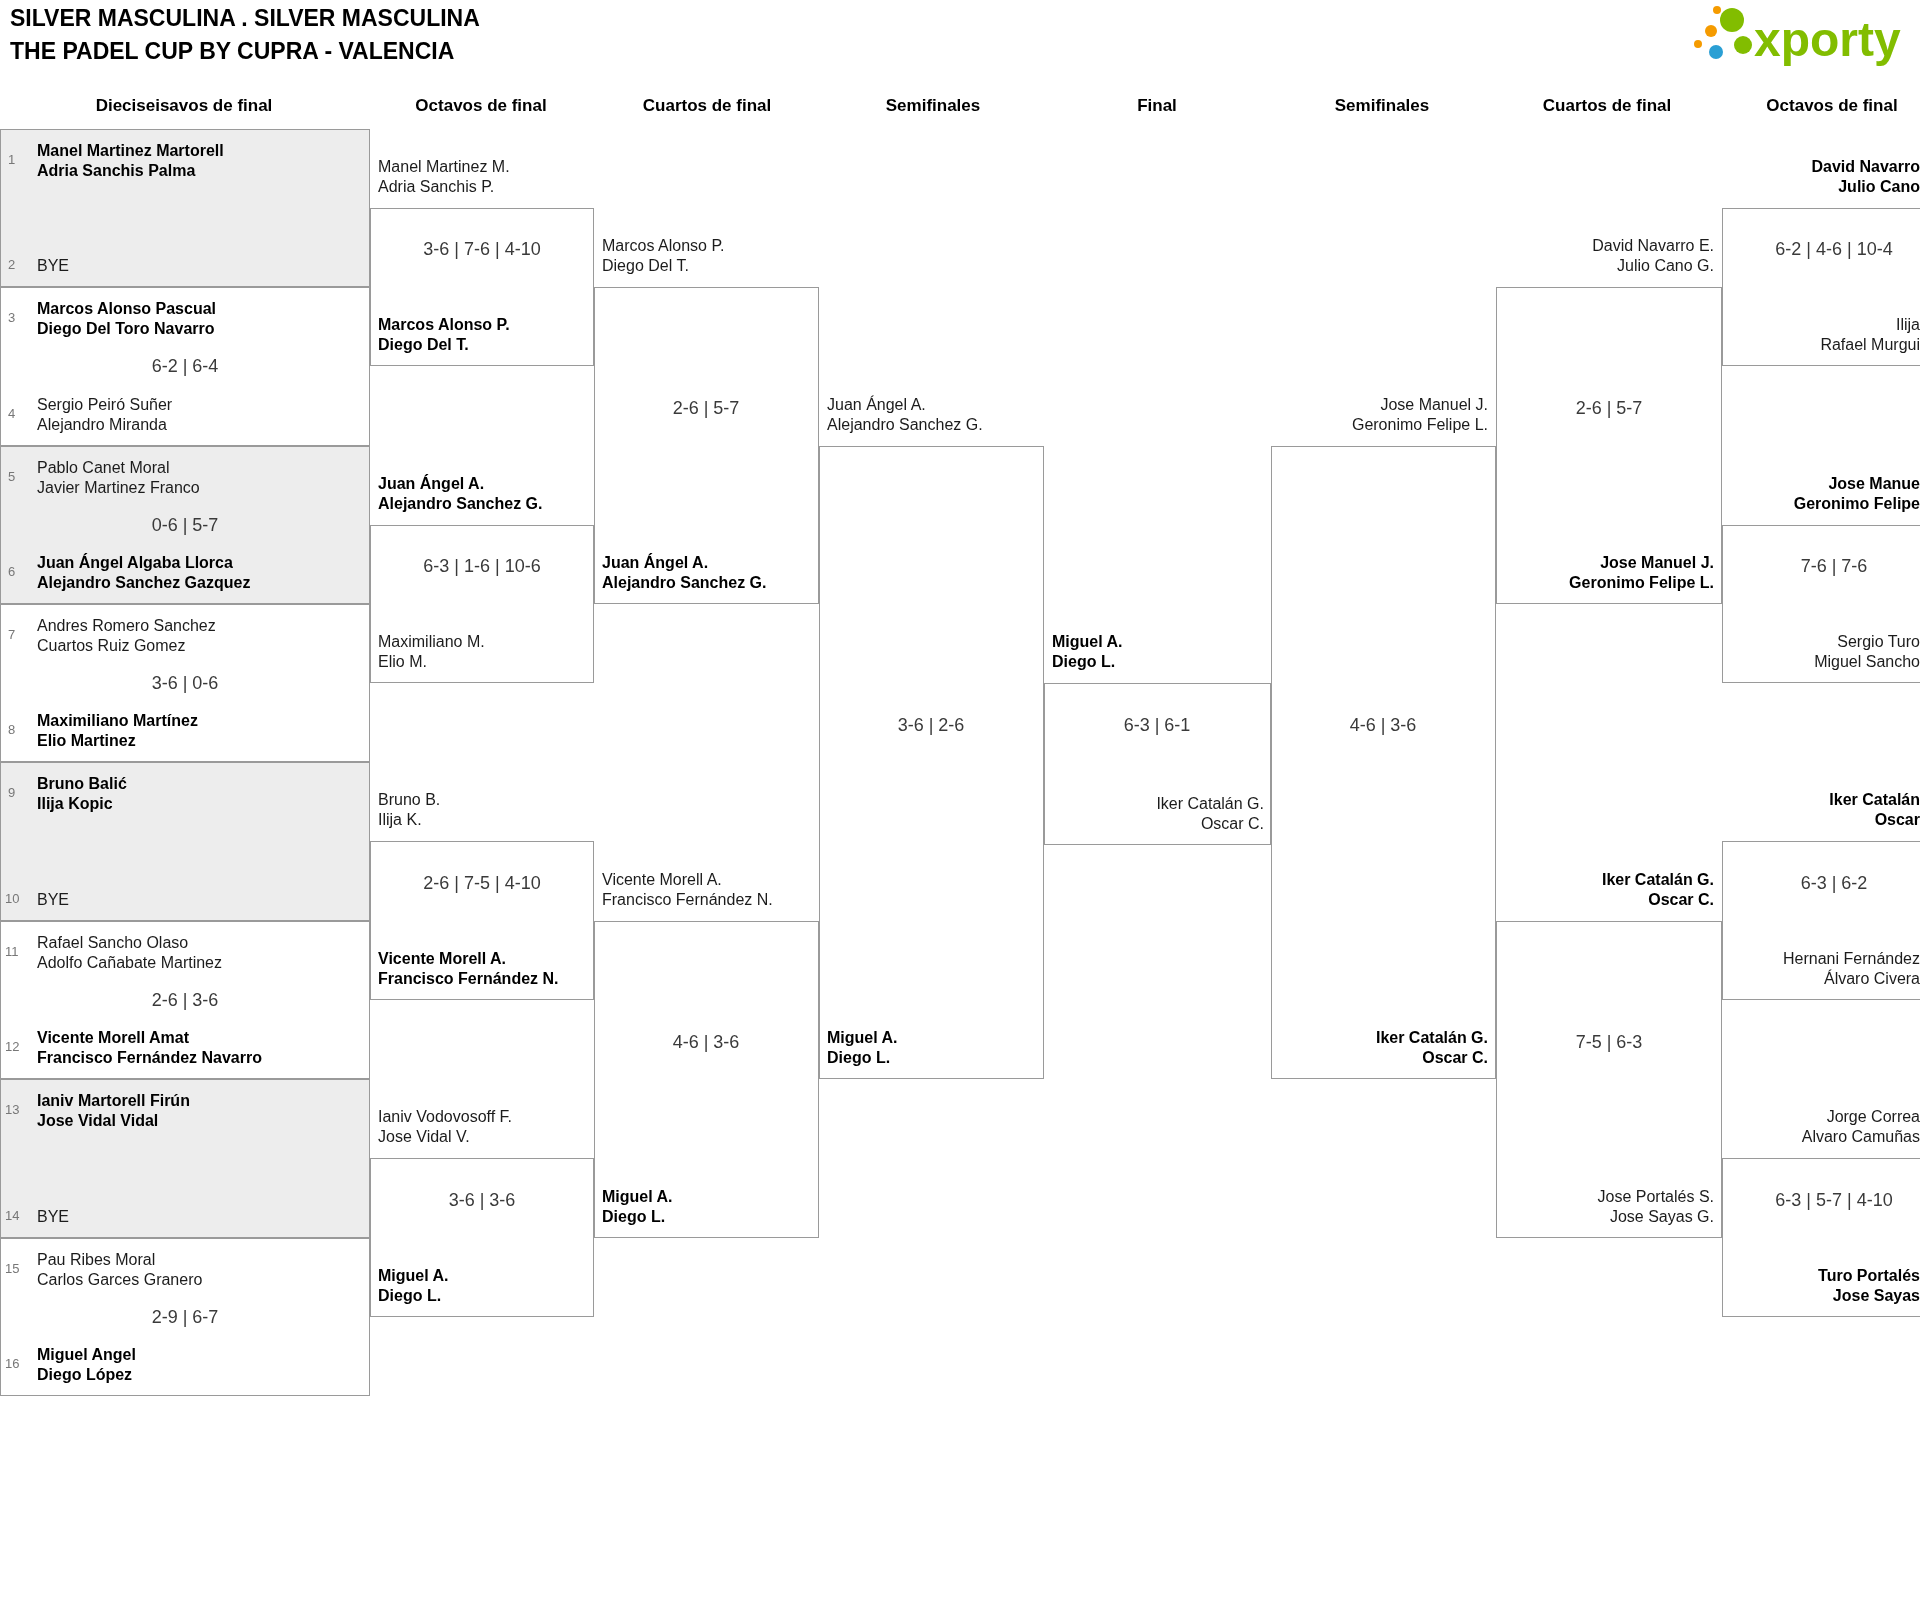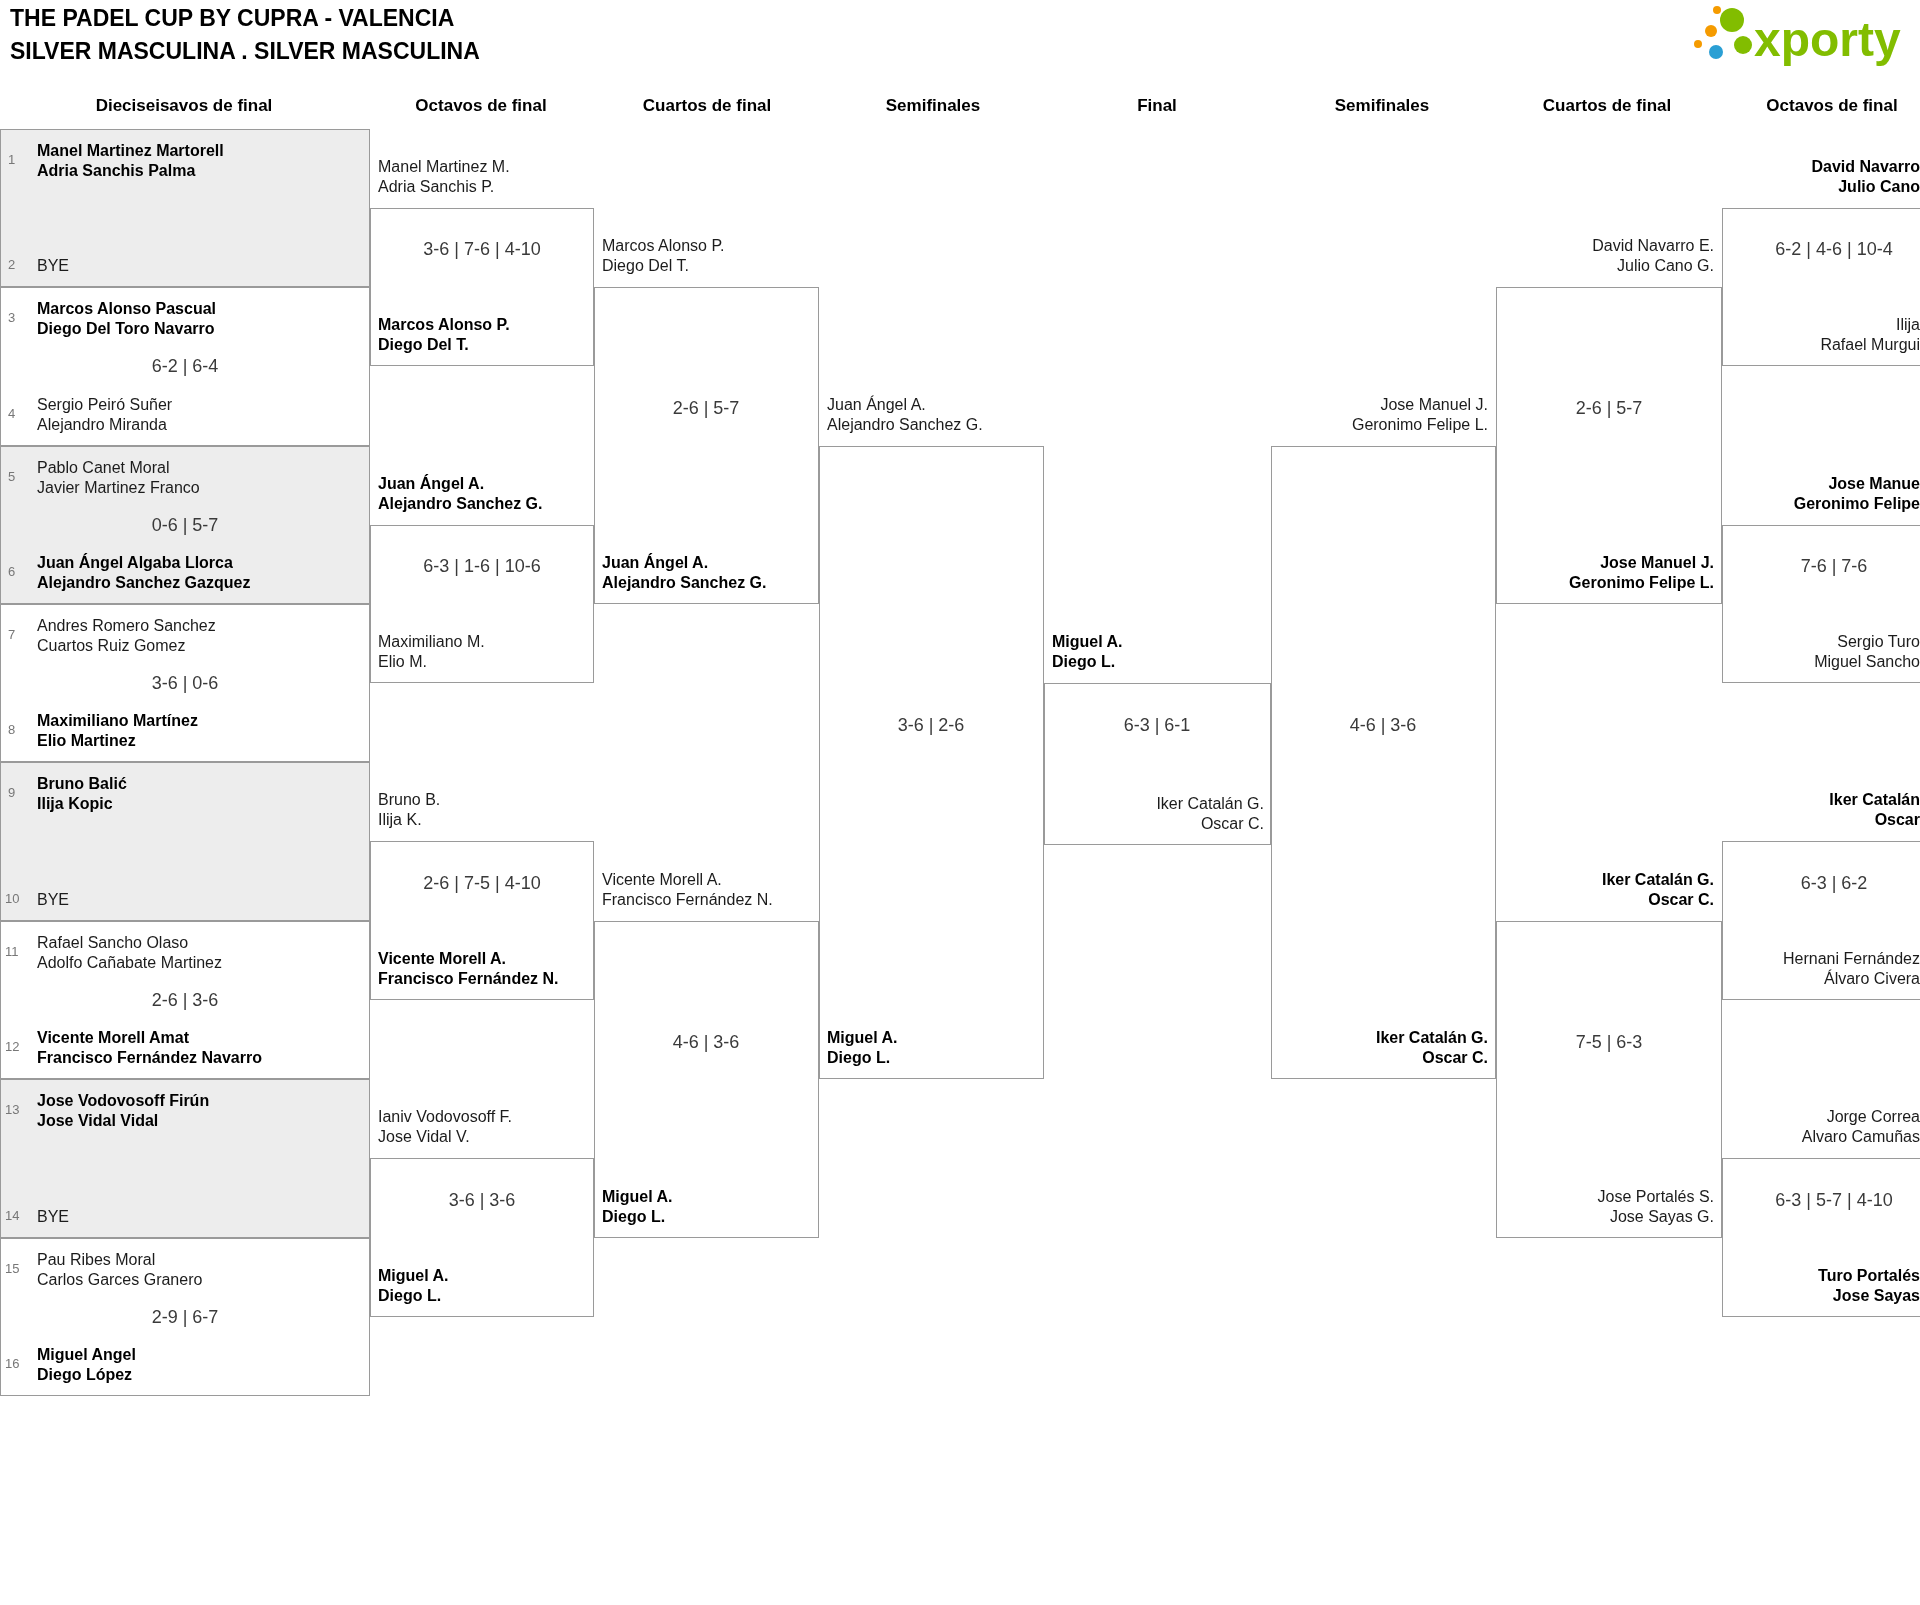--- a/index.html
+++ b/index.html
@@ -13,22 +13,22 @@
   .rt{text-align:right;}
   .sc{position:absolute;transform:translateX(-50%);font-size:18px;line-height:19px;color:#3a3a3a;white-space:nowrap;}
   .num{position:absolute;font-size:13px;line-height:16px;color:#777;}
   .title{position:absolute;left:10px;top:2px;font-size:23px;line-height:33px;font-weight:700;color:#000;}
   .logo{position:absolute;left:1686px;top:0;width:234px;height:72px;}
 </style>
 </head>
 <body>
 
 <div class="title">
+  <div>SILVER MASCULINA . SILVER MASCULINA</div>
   <div>THE PADEL CUP BY CUPRA - VALENCIA</div>
-  <div>SILVER MASCULINA . SILVER MASCULINA</div>
 </div>
 
 <svg class="logo" viewBox="0 0 234 72" xmlns="http://www.w3.org/2000/svg">
   <circle cx="46" cy="20" r="12" fill="#82bd00"></circle>
   <circle cx="57" cy="45" r="9" fill="#82bd00"></circle>
   <circle cx="25" cy="31" r="6" fill="#f59b00"></circle>
   <circle cx="30" cy="52" r="7" fill="#2a9fd4"></circle>
   <circle cx="31" cy="10" r="4" fill="#f59b00"></circle>
   <circle cx="12" cy="44" r="4" fill="#f59b00"></circle>
   <text x="68" y="56" font-size="48" font-weight="bold" font-family="Liberation Sans, sans-serif" fill="#82bd00">xporty</text>
@@ -139,21 +139,21 @@
   </div>
 <div class="sc" style="left:185px;top:991px">2-6 | 3-6</div>
 <div class="num" style="left:5px;top:1039px">12</div>
 <div class="nm b" style="left:37px;top:1028px">
     <span>Vicente Morell Amat</span>
     <span>Francisco Fernández Navarro</span>
   </div>
 
 <div class="num" style="left:5px;top:1102px">13</div>
 <div class="nm b" style="left:37px;top:1091px">
-    <span>Jose Vodovosoff Firún</span>
+    <span>Ianiv Martorell Firún</span>
     <span>Jose Vidal Vidal</span>
   </div>
 <div class="num" style="left:5px;top:1208px">14</div>
 <div class="nm" style="left:37px;top:1207px">
     <span>BYE</span>
     <span></span>
   </div>
 
 <div class="num" style="left:5px;top:1261px">15</div>
 <div class="nm" style="left:37px;top:1250px">

